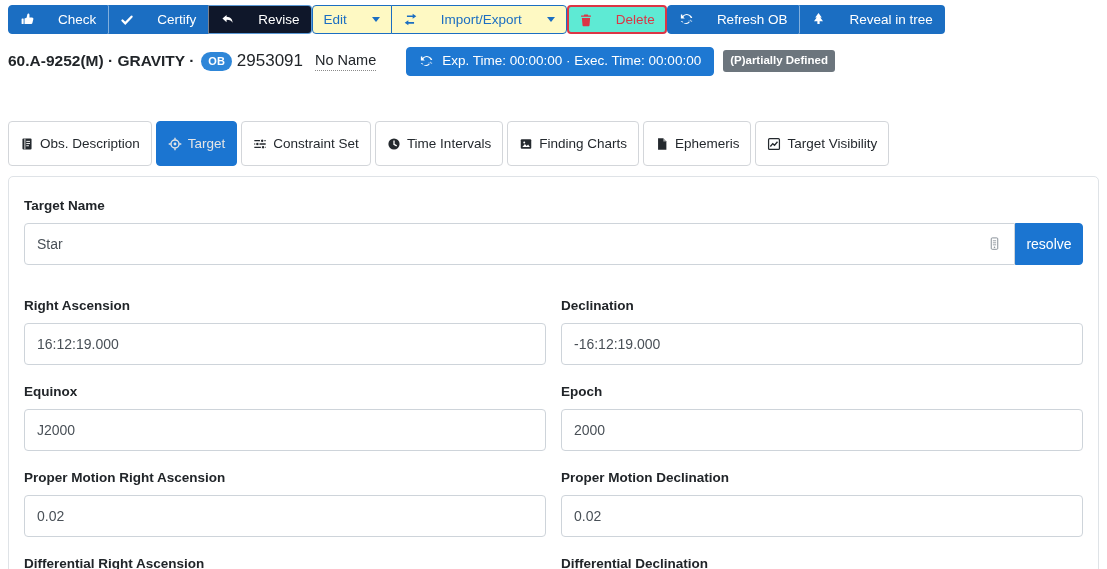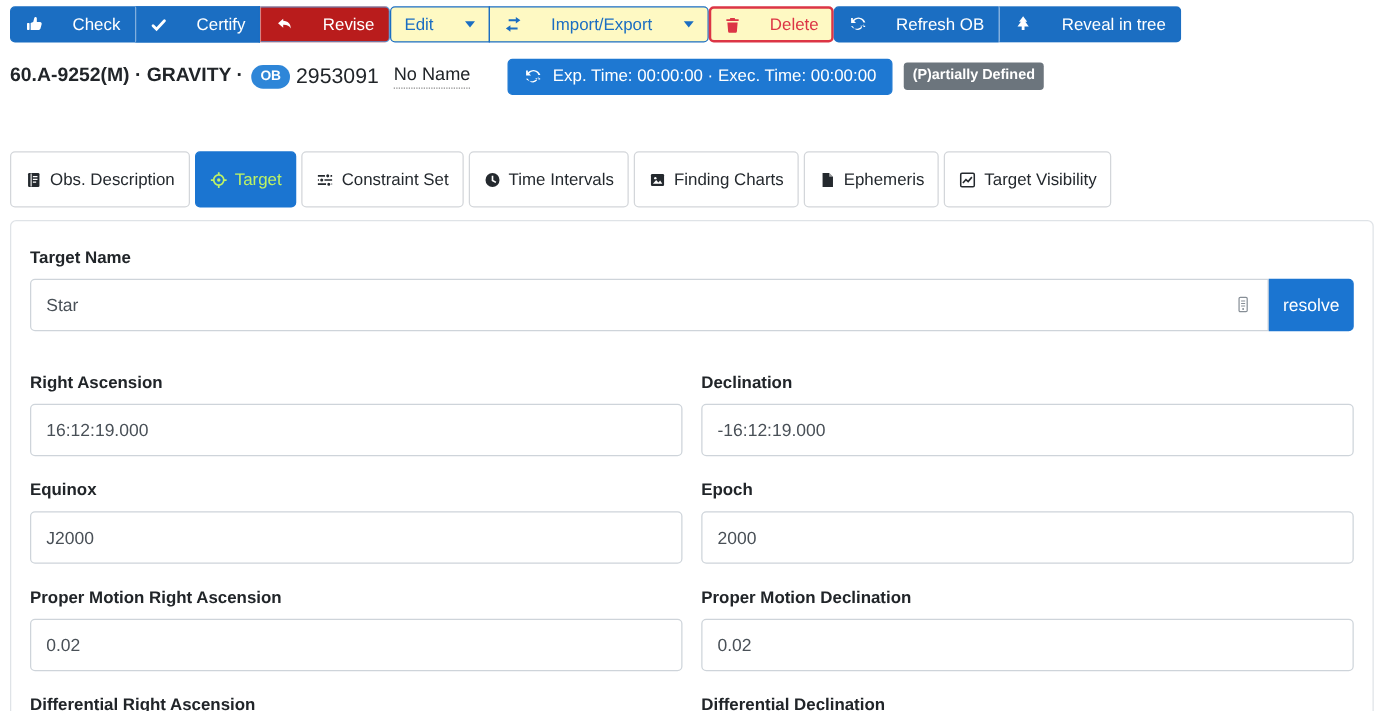--- a/index.html
+++ b/index.html
@@ -19,25 +19,25 @@
     height:29px; padding:0 11px; font-size:13.5px;
     border:1px solid transparent; background:none; cursor:pointer;
     font-family:inherit; white-space:nowrap; line-height:1;
   }
   .group { display:flex; }
   .group .btn { border-radius:0; }
   .group .btn:first-child { border-top-left-radius:4px; border-bottom-left-radius:4px; }
   .group .btn:last-child  { border-top-right-radius:4px; border-bottom-right-radius:4px; }
   .btn-blue  { background:#1b6ec2; color:#fff; border-color:#1b6ec2; }
   .group-blue .btn + .btn { border-left:1px solid rgba(255,255,255,.45); }
-  .btn-revise { background:#b91c1c; border-color:#5b99d5; color:#fff; }
+  .btn-revise { background:#0f172a; border-color:#5b99d5; color:#fff; }
   .btn-outline-blue { background:#fef9c3; color:#1b6ec2; border:1px solid #1b6ec2; }
   .group-outline .btn + .btn { margin-left:-1px; }
   .btn-outline-red {
-    background:#fef9c3; color:#dc3545; border:2px solid #dc3545;
+    background:#5eead4; color:#dc3545; border:2px solid #dc3545;
     border-radius:4px; padding:0 10px;
   }
   .caret {
     width:0; height:0; margin-left:2px;
     border-left:4px solid transparent; border-right:4px solid transparent;
     border-top:5px solid currentColor; display:inline-block;
   }
   .ic { flex:0 0 auto; display:block; }
 
   
@@ -64,21 +64,21 @@
   }
 
   
   .tabs { display:flex; gap:4px; margin-top:15px; }
   .tab {
     display:inline-flex; align-items:center; gap:6px;
     padding:0 11px; height:45px; font-size:13.5px; line-height:1;
     border:1px solid #d3d6da; border-radius:4px;
     background:#fff; color:#24292e; cursor:pointer; font-family:inherit;margin-top:31px;
   }
-  .tab.active { background:#1b75d1; border-color:#1b75d1; color:#bef264; }
+  .tab.active { background:#1b75d1; border-color:#1b75d1; color:#e5e5e5; }
 
   
   .card {
     margin-top:10px; border:1px solid #dfe3e7; border-radius:5px;
     padding:21px 15px 34px 15px; background:#fff;
   }
   .field-label { font-weight:700; font-size:13.5px; margin-bottom:10px; line-height:15px; }
   .text-input {
     width:100%; height:42px; border:1px solid #ced4da; border-radius:4px;
     padding:0 12px; font-size:14px; color:#495057; background:#fff;

